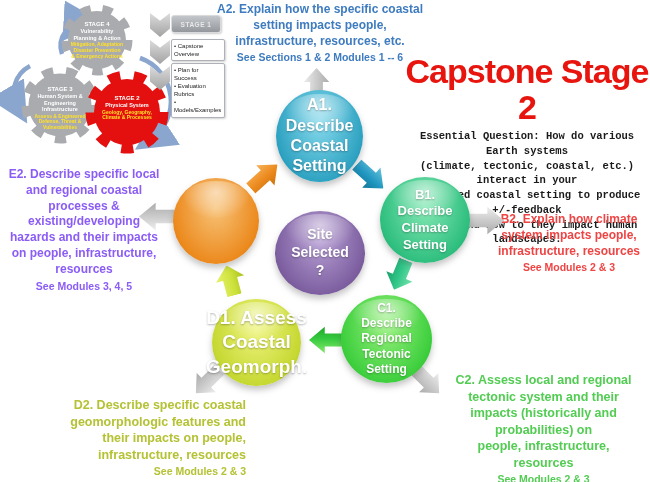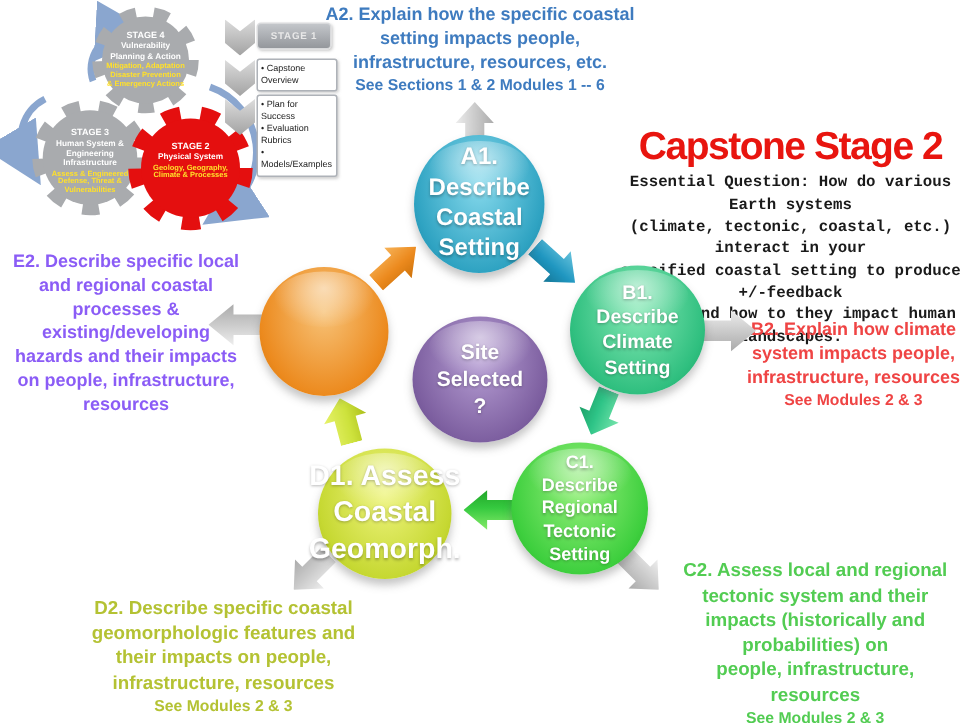--- a/index.html
+++ b/index.html
@@ -8,25 +8,25 @@
 
   
   .note{position:absolute;text-align:center;font-weight:600;}
   .note .main{line-height:1.32;}
   .note .sub{margin-top:2px;font-size:10.5px;line-height:1.25;}
   .note-a2{left:207px;top:2px;width:226px;font-size:12px;color:#3e7bbf;}
   .note-a2 .sub{color:#3e7bbf;}
   .note-e2{left:0px;top:167px;width:168px;font-size:12px;color:#8b5cf6;}
   .note-b2{left:488px;top:196px;width:162px;font-size:12px;color:#ef4444;margin-top:16px;}
   .note-c2{left:437px;top:372px;width:213px;font-size:12.5px;color:#52cc52;}
-  .note-d2{left:38px;top:397px;width:222px;font-size:12.5px;color:#b4c233;}
+  .note-d2{left:24px;top:397px;width:222px;font-size:12.5px;color:#b4c233;text-align:right;}
 
   
   .titleblock{position:absolute;left:404px;top:54px;width:246px;text-align:center;}
-  .title-main{font-size:26px;font-weight:bold;color:#e8150f;letter-spacing:-1px;line-height:1.05;margin-top:30px;}
+  .title-main{font-size:34px;font-weight:bold;color:#e8150f;letter-spacing:-1px;line-height:1.05;}
   .title-sub{font-size:15.5px;font-weight:bold;color:#e8150f;margin-top:1px;}
   .title-eq{font-size:10.5px;font-weight:600;color:#1a1a1a;line-height:1.4;margin-top:4px;font-family:Liberation Mono, monospace;}
 
   
   .node{position:absolute;border-radius:50%;display:flex;align-items:center;justify-content:center;
         text-align:center;color:#fff;font-weight:600;text-shadow:0 1px 2px rgba(0,0,0,.28);
         box-shadow:0 4px 6px rgba(90,90,90,.35);line-height:1.28;}
   .gloss{position:absolute;left:12%;top:4%;width:76%;height:42%;border-radius:50%;
          background:radial-gradient(ellipse at 50% 30%,rgba(255,255,255,.55),rgba(255,255,255,0) 75%);}
   .node span{position:relative;z-index:2;}
@@ -147,20 +147,21 @@
     <div class="title-main">Capstone Stage 2</div>
     <div class="title-eq">Essential Question: How do various Earth systems<br>(climate, tectonic, coastal, etc.) interact in your<br>specified coastal setting to produce +/-feedback<br>loops, and how to they impact human landscapes.</div>
   </div>
 
   <div class="note note-a2">
     <div class="main">A2. Explain how the specific coastal<br>setting impacts people,<br>infrastructure, resources, etc.</div>
     <div class="sub">See Sections 1 &amp; 2 Modules 1 -- 6</div>
   </div>
   <div class="note note-e2">
     <div class="main">E2. Describe  specific local<br>and regional coastal<br>processes &amp;<br>existing/developing<br>hazards and their impacts<br>on  people, infrastructure,<br>resources</div>
+    <div class="sub">See Modules 3, 4, 5</div>
   </div>
   <div class="note note-b2">
     <div class="main">B2. Explain how climate<br>system impacts people,<br>infrastructure, resources</div>
     <div class="sub">See Modules 2 &amp; 3</div>
   </div>
   <div class="note note-c2">
     <div class="main">C2. Assess local and regional<br>tectonic system and their<br>impacts  (historically and<br>probabilities) on<br>people, infrastructure,<br>resources</div>
     <div class="sub">See Modules 2 &amp; 3</div>
   </div>
   <div class="note note-d2">

